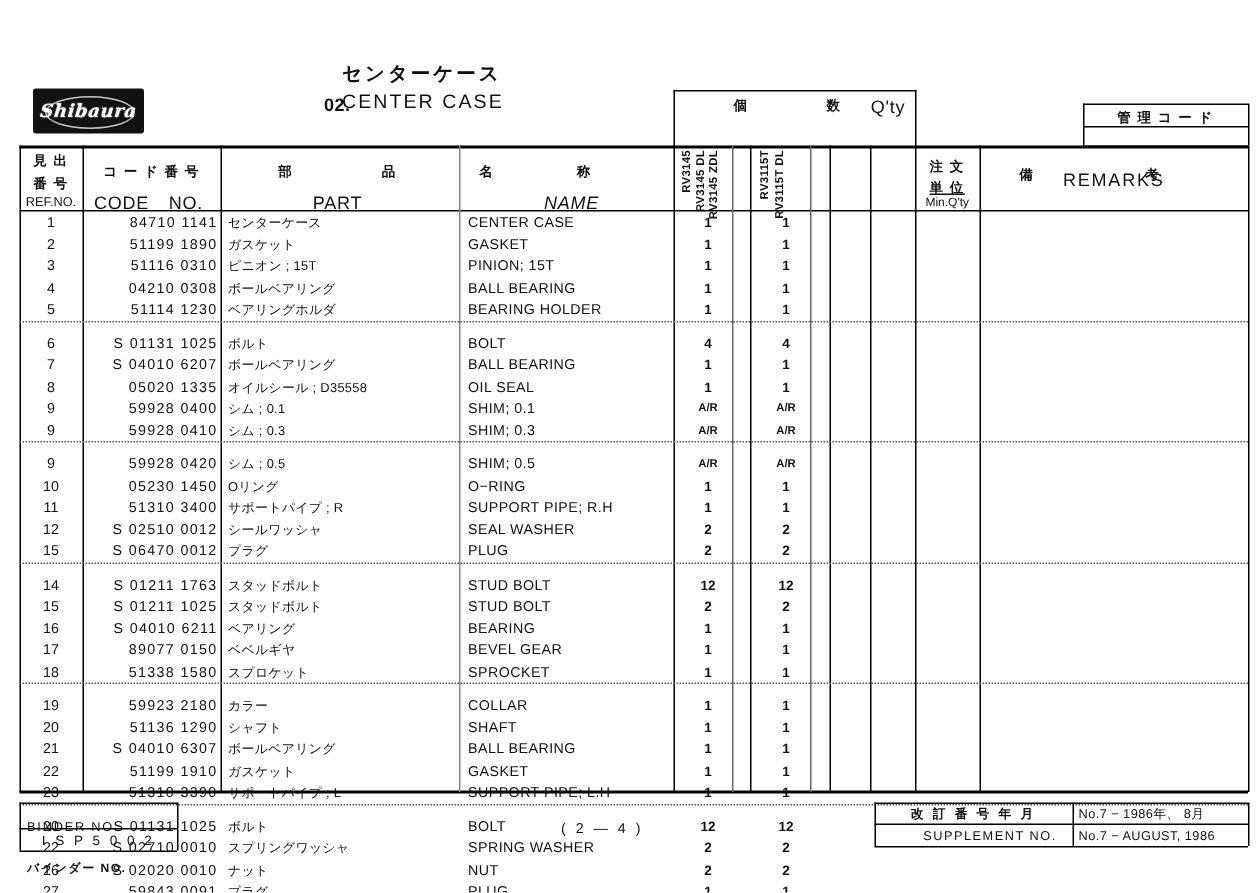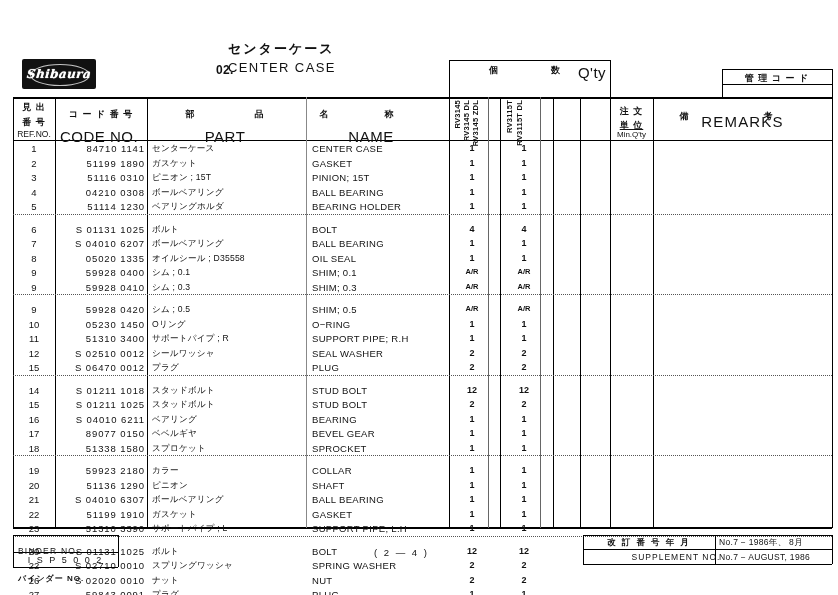--- a/index.html
+++ b/index.html
@@ -49,21 +49,21 @@
   
   .h{position:absolute;background:#000;height:1px;}
   .v{position:absolute;background:#000;width:1px;}
   .h2{position:absolute;background:#000;height:2px;}
   .dash{position:absolute;height:0;border-top:1px dotted #555;}
 
   
   .hc{position:absolute;text-align:center;}
   .jp{font-size:9px;font-weight:bold;letter-spacing:3px;}
   .jp2{font-size:9px;font-weight:bold;letter-spacing:1px;}
-  .en{font-size:15px;letter-spacing:.5px;}
+  .en{font-size:12px;letter-spacing:.5px;}
   .en-sm{font-size:8px;letter-spacing:0;}
 
   
   .vlab{
     position:absolute;
     writing-mode:vertical-rl;
     transform:rotate(180deg);
     font-size:7.6px;font-weight:bold;
     letter-spacing:.2px;
     white-space:nowrap;
@@ -143,21 +143,21 @@
 
   <div class="hc jp2" style="left:55px;top:108px;width:92px;">コ ー ド 番 号</div>
   <div class="hc en" style="left:60px;top:128px;width:42px;">CODE</div>
   <div class="hc en" style="left:104px;top:128px;width:40px;">NO.</div>
 
   <div class="hc jp2" style="left:178px;top:108px;width:24px;letter-spacing:0;">部</div>
   <div class="hc jp2" style="left:247px;top:108px;width:24px;letter-spacing:0;">品</div>
   <div class="hc jp2" style="left:312px;top:108px;width:24px;letter-spacing:0;">名</div>
   <div class="hc jp2" style="left:377px;top:108px;width:24px;letter-spacing:0;">称</div>
   <div class="hc en" style="left:180px;top:128px;width:90px;">PART</div>
-  <div class="hc en" style="left:326px;top:128px;width:90px;">NAME</div>
+  <div class="hc en" style="left:336px;top:128px;width:90px;font-style:italic;">NAME</div>
 
   <div class="vlab" style="left:454px;top:100px;">RV3145</div>
   <div class="vlab" style="left:463px;top:100px;">RV3145 DL</div>
   <div class="vlab" style="left:472px;top:100px;">RV3145 ZDL</div>
 
   <div class="vlab" style="left:506px;top:100px;">RV3115T</div>
   <div class="vlab" style="left:516px;top:100px;">RV3115T DL</div>
 
   <div class="hc jp2" style="left:610px;top:105px;width:43px;letter-spacing:1px;">注  文</div>
   <div class="hc jp2" style="left:610px;top:119px;width:43px;letter-spacing:1px;text-decoration:underline;">単  位</div>
@@ -286,21 +286,21 @@
         <span class="c-ref">15</span>
         <span class="c-code">S 06470  0012</span>
         <span class="c-pjp">プラグ</span>
         <span class="c-pen">PLUG</span>
         <span class="c-q1">2</span>
         <span class="c-q2">2</span>
       </div>
       <div class="dash" style="left:13px;top:374.5px;width:819px;"></div>
       <div class="row" style="top:384.5px">
         <span class="c-ref">14</span>
-        <span class="c-code">S 01211  1018</span>
+        <span class="c-code">S 01211  1763</span>
         <span class="c-pjp">スタッドボルト</span>
         <span class="c-pen">STUD BOLT</span>
         <span class="c-q1">12</span>
         <span class="c-q2">12</span>
       </div>
       <div class="row" style="top:399.1px">
         <span class="c-ref">15</span>
         <span class="c-code">S 01211  1025</span>
         <span class="c-pjp">スタッドボルト</span>
         <span class="c-pen">STUD BOLT</span>
@@ -336,21 +336,21 @@
         <span class="c-ref">19</span>
         <span class="c-code">59923  2180</span>
         <span class="c-pjp">カラー</span>
         <span class="c-pen">COLLAR</span>
         <span class="c-q1">1</span>
         <span class="c-q2">1</span>
       </div>
       <div class="row" style="top:479.6px">
         <span class="c-ref">20</span>
         <span class="c-code">51136  1290</span>
-        <span class="c-pjp">ピニオン</span>
+        <span class="c-pjp">シャフト</span>
         <span class="c-pen">SHAFT</span>
         <span class="c-q1">1</span>
         <span class="c-q2">1</span>
       </div>
       <div class="row" style="top:494.2px">
         <span class="c-ref">21</span>
         <span class="c-code">S 04010  6307</span>
         <span class="c-pjp">ボールベアリング</span>
         <span class="c-pen">BALL BEARING</span>
         <span class="c-q1">1</span>
@@ -418,17 +418,17 @@
 
   <div class="pagenum" style="left:374px;top:547px;">( 2 — 4 )</div>
 
   <div class="h" style="left:583px;top:535px;width:249px;"></div>
   <div class="h" style="left:583px;top:549px;width:249px;"></div>
   <div class="h" style="left:583px;top:564px;width:249px;"></div>
   <div class="v" style="left:583px;top:535px;height:29px;"></div>
   <div class="v" style="left:715px;top:535px;height:29px;"></div>
   <div class="v" style="left:832px;top:535px;height:29px;"></div>
   <div class="hc sup-jp" style="left:583px;top:537px;width:132px;font-weight:bold;letter-spacing:2px;font-family:Liberation Serif, serif;">改  訂  番  号  年  月</div>
-  <div class="hc sup-en" style="left:610px;top:552px;width:132px;letter-spacing:1px;text-align:center;">SUPPLEMENT    NO.</div>
+  <div class="hc sup-en" style="left:594px;top:552px;width:132px;letter-spacing:1px;text-align:center;">SUPPLEMENT    NO.</div>
   <div class="hc sup-jp" style="left:719px;top:537px;width:113px;text-align:left;">No.7 − 1986年、 8月</div>
   <div class="hc sup-en" style="left:719px;top:552px;width:113px;text-align:left;">No.7 − AUGUST, 1986</div>
 
 </div>
 
 </body></html>

